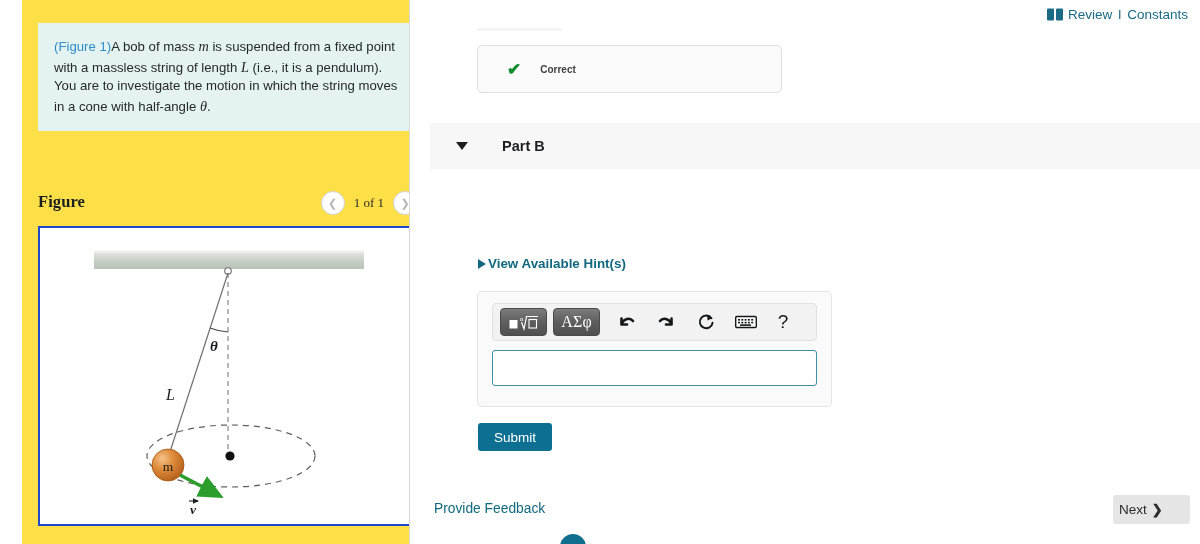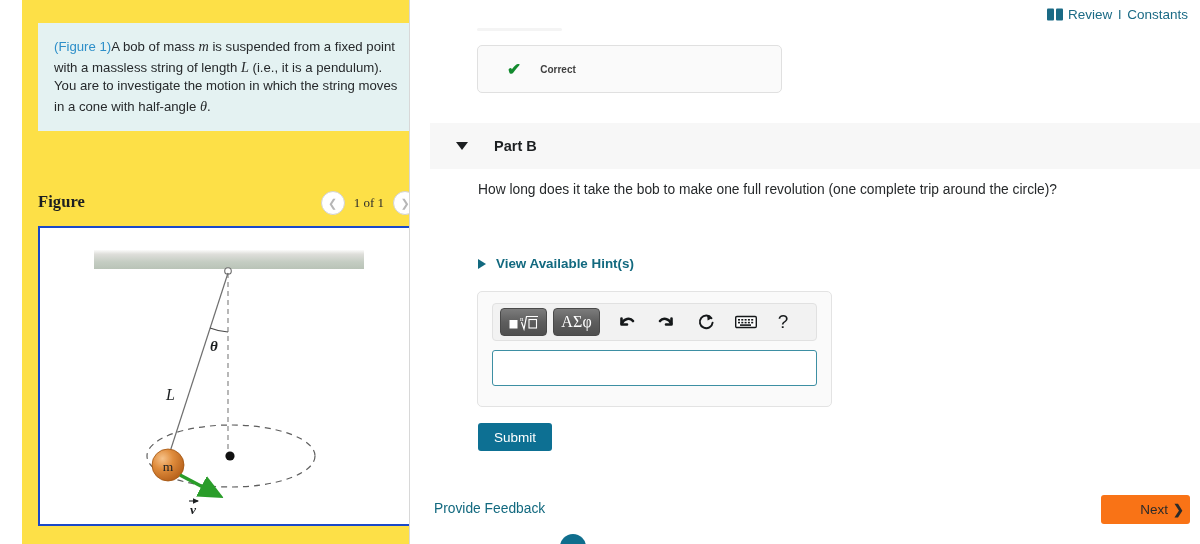--- a/index.html
+++ b/index.html
@@ -192,21 +192,21 @@
 
   .part-band {
     position: absolute;
     left: 20px;
     top: 123px;
     width: 770px;
     height: 46px;
     background: #f7f7f7;
     display: flex;
     align-items: center;
-    gap: 26px;
+    gap: 34px;
     padding-left: 26px;
     box-sizing: border-box;
   }
   .caret-down {
     width: 0;
     height: 0;
     border-left: 6px solid transparent;
     border-right: 6px solid transparent;
     border-top: 8px solid #1c1f21;
   }
@@ -233,21 +233,21 @@
     font-weight: bold;
     color: #1c1f21;
     line-height: 1.48;
   }
   .hints {
     position: absolute;
     left: 68px;
     top: 256px;
     display: flex;
     align-items: center;
-    gap: 10px;
+    gap: 2px;
     color: #12697f;
     font-size: 13.4px;
     font-weight: bold;
   }
   .caret-right {
     width: 0;
     height: 0;
     border-top: 5.5px solid transparent;
     border-bottom: 5.5px solid transparent;
     border-left: 8px solid #12697f;
@@ -350,31 +350,31 @@
     left: 24px;
     top: 501px;
     font-size: 13.8px;
     color: #12697f;
   }
 
   .next-btn {
     position: absolute;
     right: 10px;
     top: 495px;
-    width: 89px;
+    width: 77px;
     height: 29px;
-    background: #f97316;
+    background: #e5e5e5;
     border: none;
     border-radius: 3px;
     color: #2b2b2b;
     font-size: 13.5px;
     font-family: "Liberation Sans", sans-serif;
     display: flex;
     align-items: center;
-    justify-content: flex-end;
+    justify-content: flex-start;
     gap: 5px;
     cursor: pointer;
   }
   .chev-right {
     font-size: 13px;
     font-weight: bold;
   }
 
   .bottom-dot {
     position: absolute;
@@ -478,21 +478,20 @@
     <div class="correct-box">
       <span class="check-mark">✔</span>
       <span class="correct-label">Correct</span>
     </div>
 
     <div class="part-band">
       <span class="caret-down"></span>
       <span class="part-label">Part B</span>
     </div>
 
-    <div class="question">How long does it take the bob to make one full revolution (one complete trip around the circle)?</div>
 
 
     <div class="hints">
       <span class="caret-right"></span>
       <span>View Available Hint(s)</span>
     </div>
 
     <div class="answer-card">
       <div class="toolbar">
         <div class="tb-dark">

